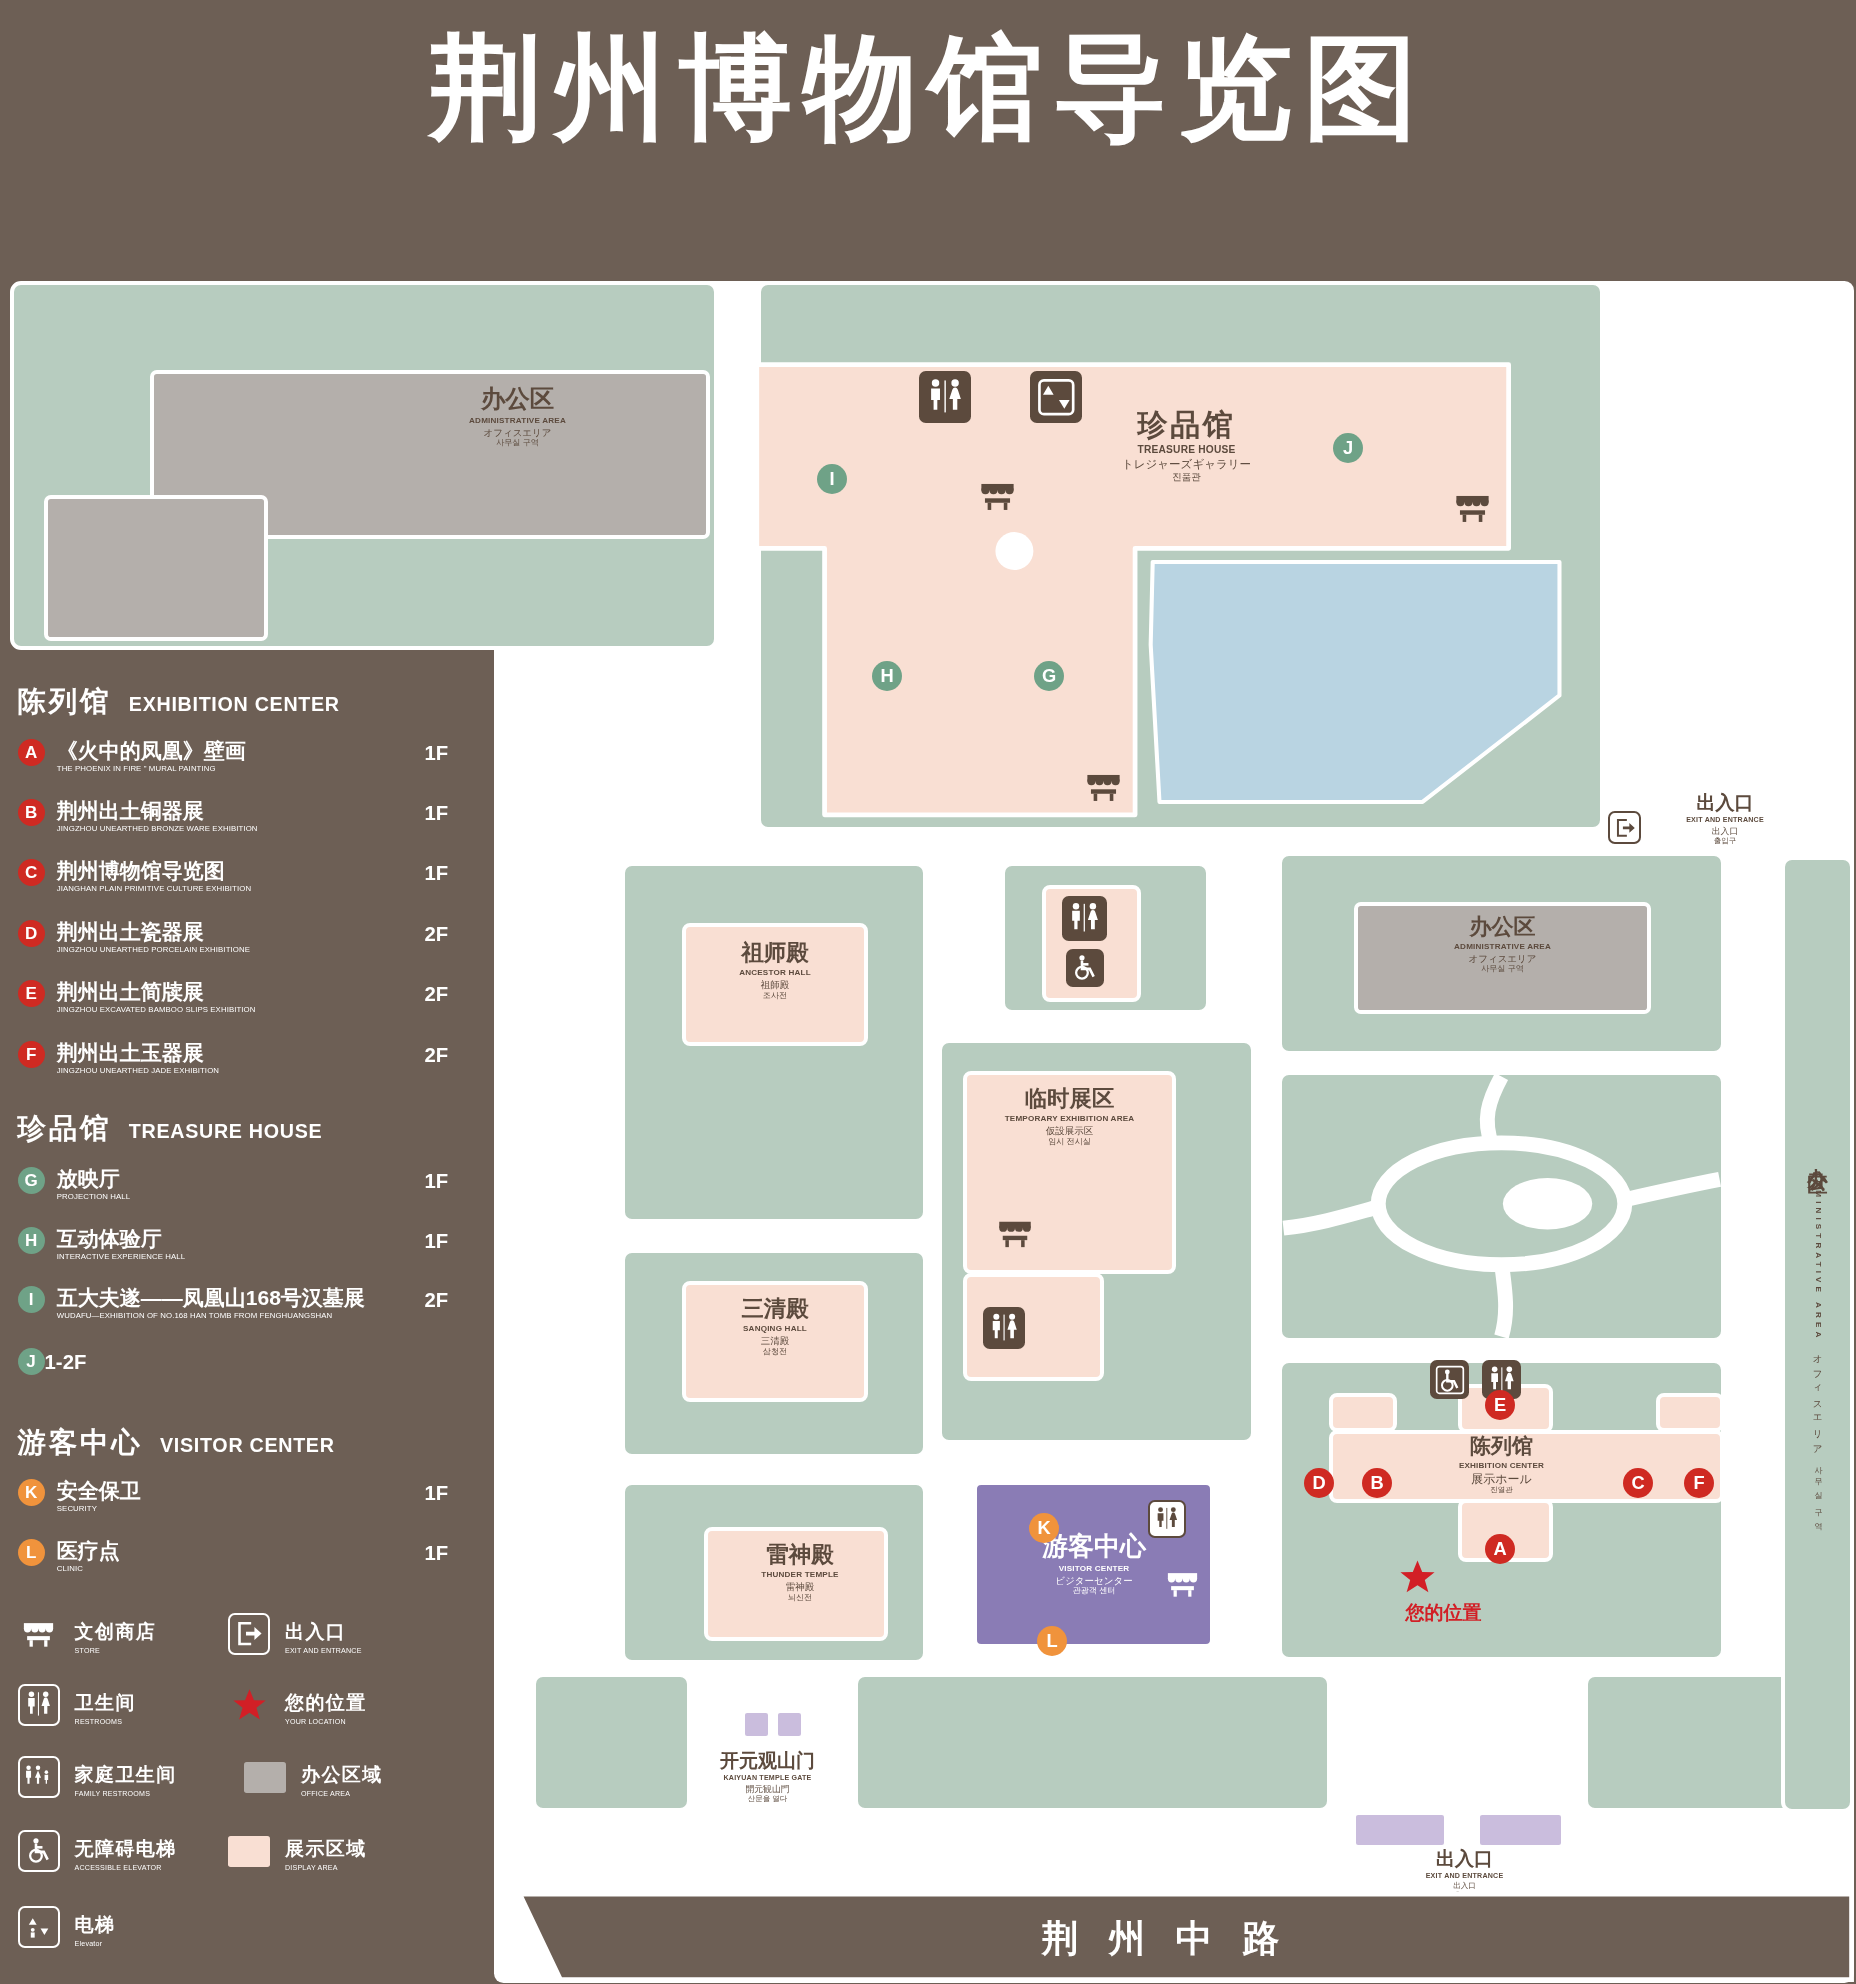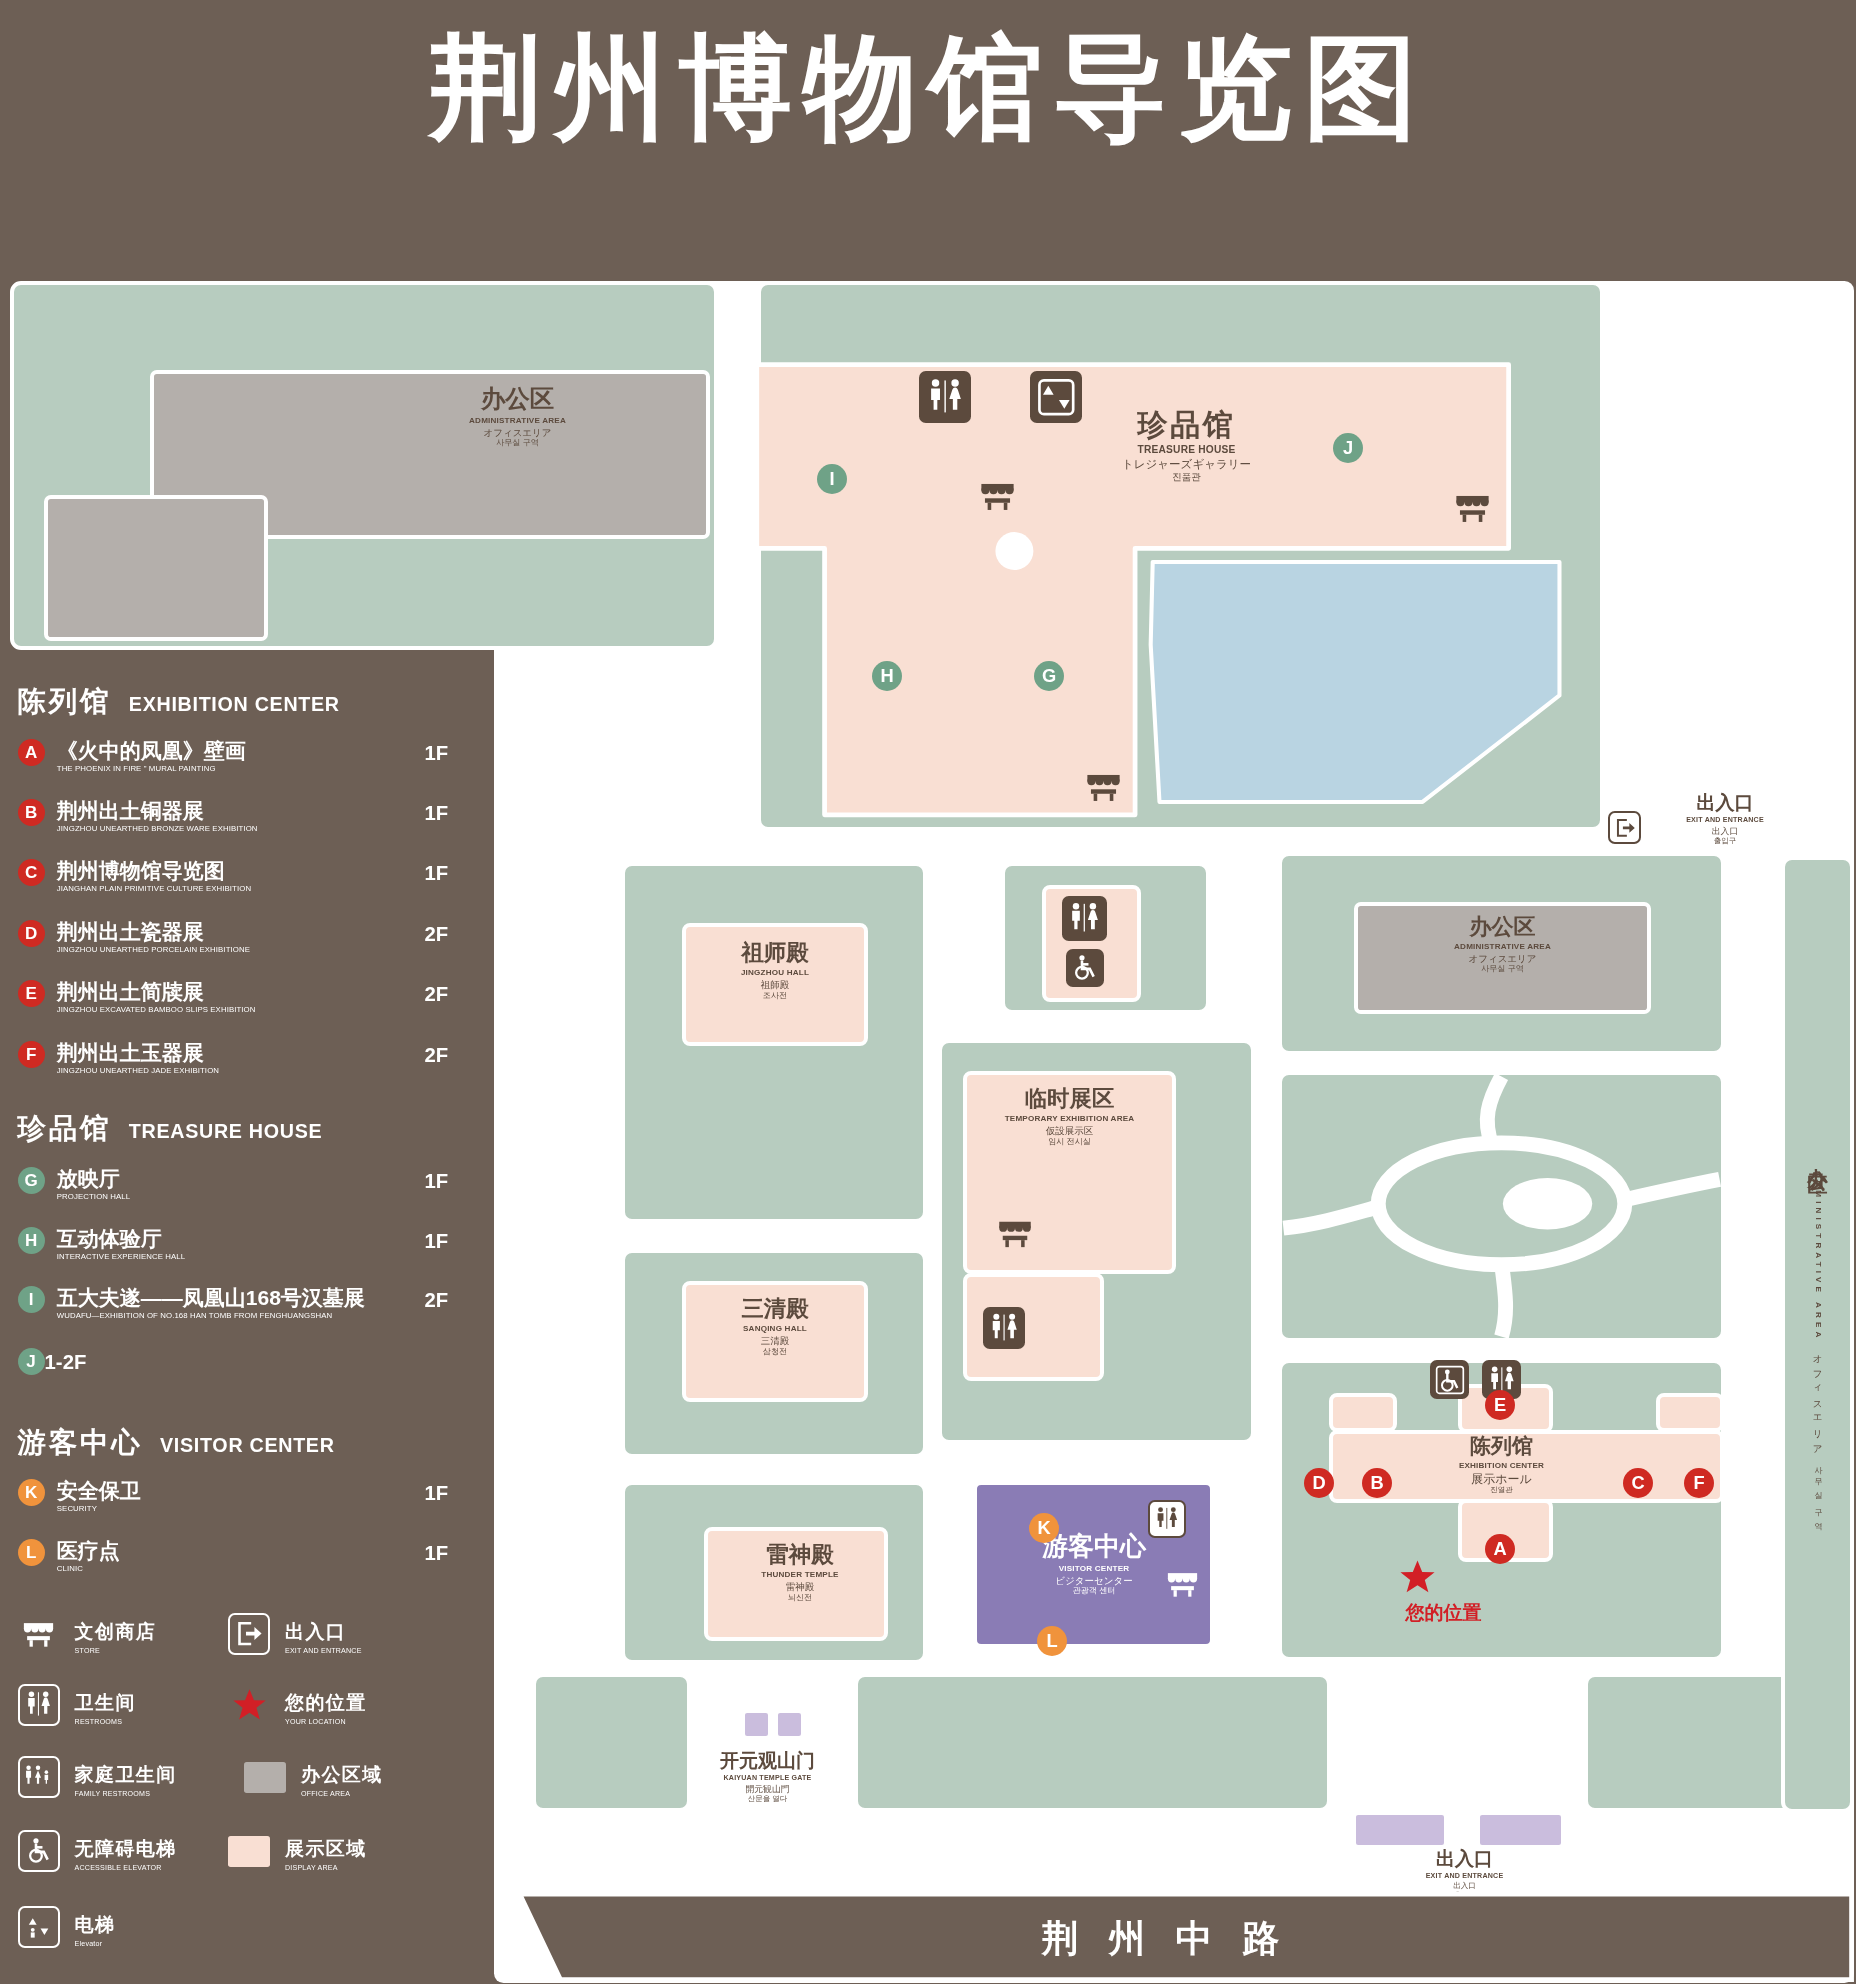--- a/index.html
+++ b/index.html
@@ -204,21 +204,21 @@
   <path d="M8 232 C62 226 106 212 150 200" stroke="#fff" stroke-width="22" fill="none"></path>
   <path d="M652 160 C600 170 556 180 512 190" stroke="#fff" stroke-width="22" fill="none"></path>
   <ellipse cx="330" cy="196" rx="182" ry="90" fill="none" stroke="#fff" stroke-width="22"></ellipse>
   <ellipse cx="398" cy="196" rx="66" ry="38" fill="#fff"></ellipse>
 </svg>
 
 <div class="green-block abs" style="left:621px;top:862px;width:306px;height:361px"></div>
 <div class="pink-building abs" style="left:682px;top:923px;width:186px;height:123px"></div>
 <div class="map-label abs" style="left:682px;top:940px;width:186px">
   <div class="zh" style="font-size:22.4px">祖师殿</div>
-  <div class="en">JINGZHOU HALL</div>
+  <div class="en">ANCESTOR HALL</div>
   <div class="ja">祖師殿</div>
   <div class="ko">조사전</div>
 </div>
 
 <div class="green-block abs" style="left:621px;top:1249px;width:306px;height:209px"></div>
 <div class="pink-building abs" style="left:682px;top:1281px;width:186px;height:121px"></div>
 <div class="map-label abs" style="left:682px;top:1296px;width:186px">
   <div class="zh" style="font-size:22.4px">三清殿</div>
   <div class="en">SANQING HALL</div>
   <div class="ja">三清殿</div>

